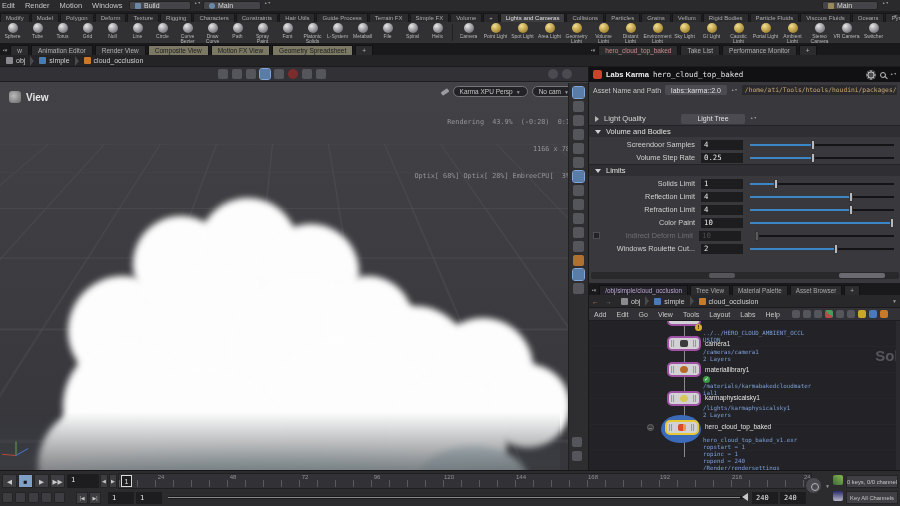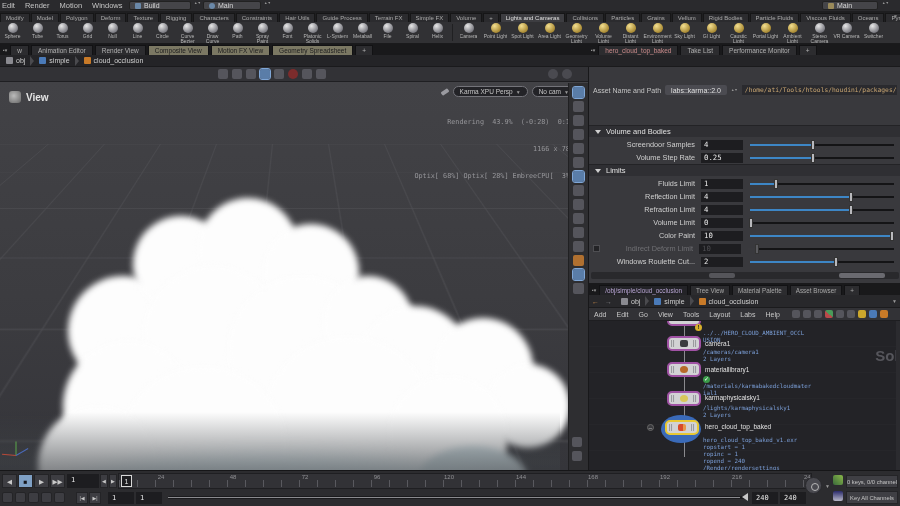--- a/index.html
+++ b/index.html
@@ -525,28 +525,45 @@
         <span class="ico on" data-name="display-options-icon"></span>
         <span class="ico" data-name="lightbulb-icon"></span>
       </span>
   </div>
   <div id="vstrip-extra">
     <span class="ico" data-name="ruler-icon"></span>
     <span class="ico" data-name="grid-snap-icon"></span>
   </div>
 
   <div id="params" data-name="parameter-pane">
+    <div id="phead" data-name="parameter-header">
+      <span class="flask" data-name="labs-karma-icon"></span>
+      <span class="lbl" data-name="node-type-label">Labs Karma</span>
+      <span class="nname" data-name="node-name-field">hero_cloud_top_baked</span>
+      <svg width="10" height="10" viewBox="0 0 10 10" data-name="gear-icon">
+          <circle cx="5" cy="5" r="3" fill="none" stroke="#b8b8b8"></circle>
+          <path d="M5 0v2M5 8v2M0 5h2M8 5h2M1.5 1.5l1.4 1.4M7.1 7.1l1.4 1.4M8.5 1.5L7.1 2.9M2.9 7.1L1.5 8.5" stroke="#b8b8b8" stroke-width="1"></path>
+        </svg>
+      <span class="mag" data-name="magnifier-icon"></span>
+      <span class="spin" data-name="header-spinner">▲▼</span>
+    </div>
 
     <div id="assetrow" data-name="asset-name-row">
       <span class="alabel" data-name="asset-label">Asset Name and Path</span>
       <span class="dd" data-name="asset-version-dropdown">labs::karma::2.0</span>
       <span class="spin" data-name="asset-spinner">▲▼</span>
       <span class="pathfield" data-name="asset-path-field">/home/ati/Tools/htools/houdini/packages/SideFXLabs/otls/lopk</span>
     </div>
 
+    <div class="hdr-row" style="top:45px" data-name="light-quality-row">
+      <span class="tri-r" data-name="expand-icon"></span>
+      <span class="hlabel">Light Quality</span>
+      <span class="dd" style="width:64px;justify-content:center" data-name="light-quality-dropdown">Light Tree</span>
+      <span class="spin" data-name="light-quality-spinner">▲▼</span>
+    </div>
 
     <div id="psections" data-name="parameter-sections">
         <div class="sechdr" data-name="section-header-volume-and-opacity">
           <span class="tri-d" data-name="collapse-icon"></span>
           <span>Volume and Bodies</span>
         </div>
         <div class="prow" data-name="param-row-screendoor-samples">
           <span class="plabel" data-name="param-label">Screendoor Samples</span>
           <span class="pfield" data-name="param-value-field">4</span>
           <span class="ptrack" data-name="param-slider">
@@ -560,49 +577,41 @@
           <span class="ptrack" data-name="param-slider">
             <span class="pfill" style="width: 44%;"></span>
             <span class="phandle" data-name="slider-handle" style="left: calc(44% - 2px);"></span>
           </span>
         </div>
         <div class="sechdr" data-name="section-header-limits">
           <span class="tri-d" data-name="collapse-icon"></span>
           <span>Limits</span>
         </div>
         <div class="prow" data-name="param-row-diffuse-limit">
-          <span class="plabel" data-name="param-label">Fluids Limit</span>
+          <span class="plabel" data-name="param-label">Solids Limit</span>
           <span class="pfield" data-name="param-value-field">1</span>
           <span class="ptrack" data-name="param-slider">
             <span class="pfill" style="width: 18%;"></span>
             <span class="phandle" data-name="slider-handle" style="left: calc(18% - 2px);"></span>
           </span>
         </div>
         <div class="prow" data-name="param-row-reflection-limit">
           <span class="plabel" data-name="param-label">Reflection Limit</span>
           <span class="pfield" data-name="param-value-field">4</span>
           <span class="ptrack" data-name="param-slider">
             <span class="pfill" style="width: 70%;"></span>
             <span class="phandle" data-name="slider-handle" style="left: calc(70% - 2px);"></span>
           </span>
         </div>
         <div class="prow" data-name="param-row-refraction-limit">
           <span class="plabel" data-name="param-label">Refraction Limit</span>
           <span class="pfield" data-name="param-value-field">4</span>
           <span class="ptrack" data-name="param-slider">
             <span class="pfill" style="width: 70%;"></span>
             <span class="phandle" data-name="slider-handle" style="left: calc(70% - 2px);"></span>
-          </span>
-        </div>
-        <div class="prow" data-name="param-row-volume-limit">
-          <span class="plabel" data-name="param-label">Volume Limit</span>
-          <span class="pfield" data-name="param-value-field">0</span>
-          <span class="ptrack" data-name="param-slider">
-            <span class="pfill" style="width: 1%;"></span>
-            <span class="phandle" data-name="slider-handle" style="left: calc(1% - 2px);"></span>
           </span>
         </div>
         <div class="prow" data-name="param-row-color-limit">
           <span class="plabel" data-name="param-label">Color Paint</span>
           <span class="pfield" data-name="param-value-field">10</span>
           <span class="ptrack" data-name="param-slider">
             <span class="pfill" style="width: 100%;"></span>
             <span class="phandle" data-name="slider-handle" style="left: calc(98.5% - 2px);"></span>
           </span>
         </div>

